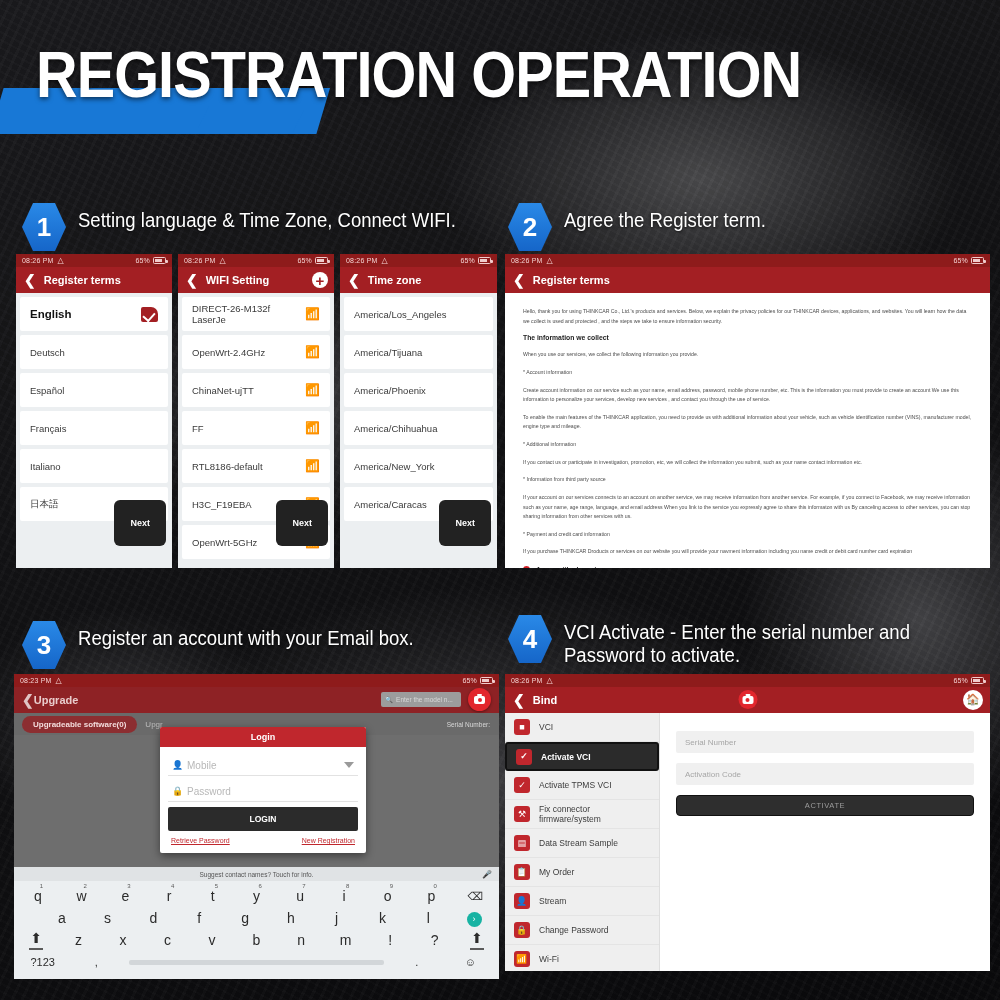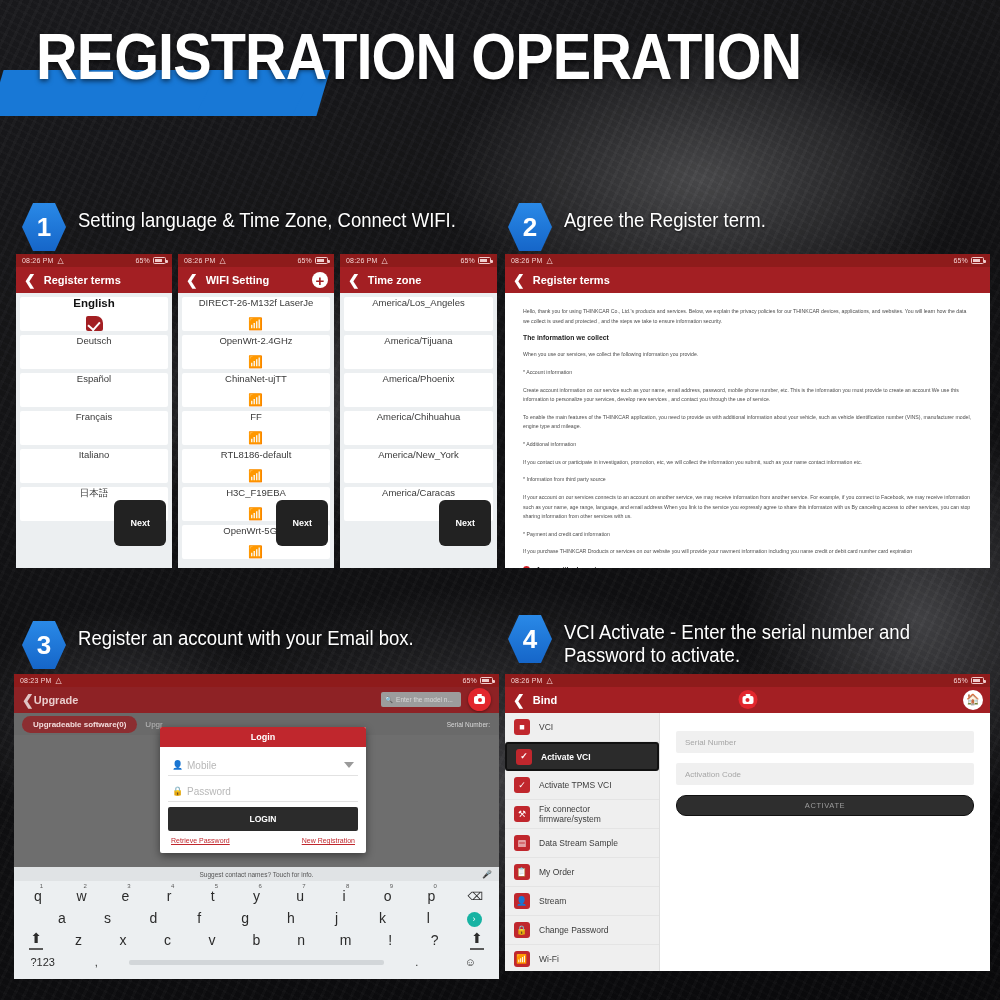--- a/index.html
+++ b/index.html
@@ -25,21 +25,21 @@
   .bg::after{
     content:"";
     position:absolute; inset:0;
     background:
       repeating-linear-gradient(115deg, rgba(255,255,255,0.022) 0 3px, rgba(0,0,0,0.03) 3px 9px),
       repeating-linear-gradient(28deg, rgba(255,255,255,0.015) 0 2px, rgba(0,0,0,0.02) 2px 7px);
     opacity:.85;
   }
 
   
-  .banner { position:absolute; left:0; top:0; width:1000px; height:180px; }
+  .banner { position:absolute; left:0; top:18px; width:1000px; height:180px; }
   .banner-accent{
     position:absolute; left:-10px; top:70px; width:340px; height:46px;
     background:#1878d6;
     clip-path: polygon(4% 0, 100% 0, 96% 100%, 0% 100%);
   }
   .banner-accent2{
     position:absolute; left:196px; top:88px; width:110px; height:26px;
     background:#1878d6;
     clip-path: polygon(12% 0, 100% 0, 88% 100%, 0% 100%);
   }
@@ -92,21 +92,21 @@
     display:flex; align-items:center; padding:0 8px; gap:8px;
     font-weight:700; font-size:11px; position:relative;
   }
   .chev{ font-size:14px; font-weight:700; line-height:1; }
 
   
   .rowlist{ background:#eceff1; padding:4px 4px 0 4px; height:calc(100% - 39px); }
   .row{
     background:#fff; border-radius:2px; margin-bottom:4px;
     height:34px; display:flex; align-items:center; justify-content:space-between;
-    padding:0 10px; font-size:9.5px; color:#3a3a3a;flex-direction:column;
+    padding:0 10px; font-size:9.5px; color:#3a3a3a;
   }
   .row.sel{ font-weight:700; font-size:11.5px; color:#111; }
   .check{
     width:17px; height:15px; background:#a31f23;
     border-radius:2px 7px 2px 2px; position:relative;
   }
   .check::after{
     content:""; position:absolute; left:4px; top:3px;
     width:6px; height:9px; border:2px solid #fff; border-top:0; border-left:0;
     transform: rotate(42deg);
@@ -212,21 +212,21 @@
     background:#c0272d; color:#fff; display:flex; align-items:center; justify-content:center;
     font-size:9px; line-height:1;
   }
   .bind-main{ flex:1; padding:18px 16px; }
   .bfield{
     height:22px; background:#f0f0f0; border-radius:2px;
     display:flex; align-items:center; padding:0 9px;
     font-size:8px; color:#a6a6a6; margin-bottom:10px;
   }
   .bactivate{
-    height:21px; background:#2e2e2e; border:1.5px solid #111; border-radius:10px;
+    height:21px; background:#2e2e2e; border:1.5px solid #111; border-radius:4px;
     display:flex; align-items:center; justify-content:center;
     color:#9d9d9d; font-size:7.5px; letter-spacing:.6px;text-align:center;
   }
   .home-btn{
     position:absolute; right:7px; top:2.5px; width:20px; height:20px; border-radius:50%;
     background:#fff; display:flex; align-items:center; justify-content:center;
     color:#a31f23; font-size:11px;
   }
   .cam-mid{
     position:absolute; left:50%; top:3px; transform:translateX(-50%);

